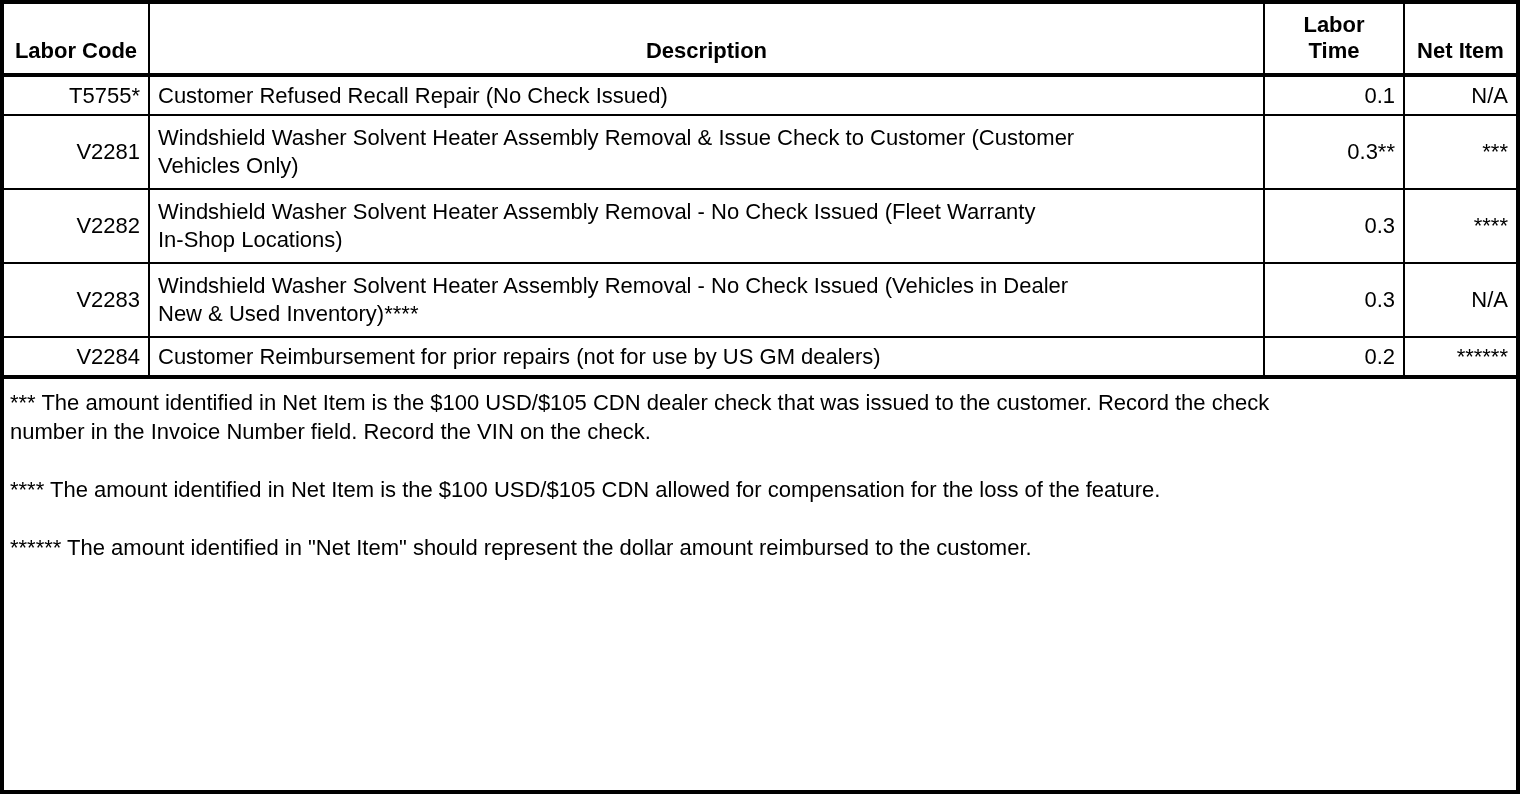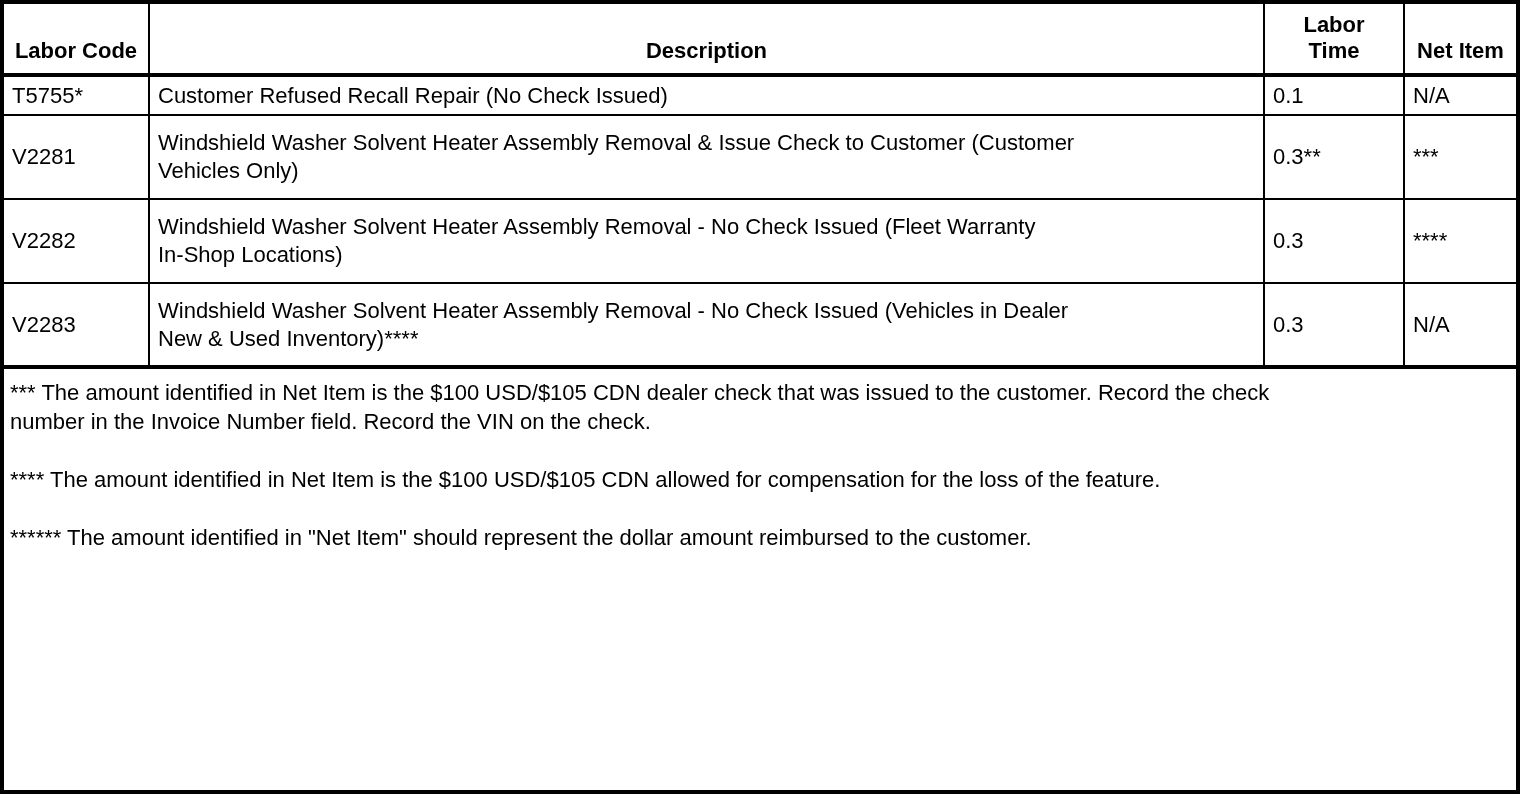--- a/index.html
+++ b/index.html
@@ -35,27 +35,27 @@
     vertical-align: bottom;
     text-align: center;
     padding-bottom: 9px;
     line-height: 26px;
   }
   .labor-table tr > *:first-child { border-left: none; }
   .labor-table tr > *:last-child { border-right: none; }
   .labor-table tbody tr:last-child td { border-bottom: 4px solid #000000; }
   .labor-table thead tr { height: 71px; }
   tr.h-short { height: 40px; }
-  tr.h-tall { height: 84px; }
+  tr.h-tall { height: 74px; }
   .labor-table tbody td { vertical-align: middle; line-height: 28px; }
   .col-code  { width: 145px; }
   .col-desc  { width: auto; }
   .col-time  { width: 140px; }
   .col-net   { width: 112px; }
-  td.cell-code, td.cell-time, td.cell-net { text-align: left; }
+  td.cell-code, td.cell-time, td.cell-net { text-align: right; }
   td.cell-desc { text-align: left; }
   .preline { white-space: pre-line; }
   .footnotes {
     padding: 9px 6px 0 6px;
   }
   .footnote {
     font-size: 22px;
     line-height: 29px;
     margin: 0 0 29px 0;
     white-space: pre-line;
@@ -104,20 +104,26 @@
         <td class="cell-time">0.3</td>
         <td class="cell-net">****</td>
       </tr>
       <tr class="h-tall">
         <td class="cell-code">V2283</td>
         <td class="cell-desc preline">Windshield Washer Solvent Heater Assembly Removal - No Check Issued (Vehicles in Dealer
 New &amp; Used Inventory)****</td>
         <td class="cell-time">0.3</td>
         <td class="cell-net">N/A</td>
       </tr>
+      <tr class="h-short">
+        <td class="cell-code">V2284</td>
+        <td class="cell-desc">Customer Reimbursement for prior repairs (not for use by US GM dealers)</td>
+        <td class="cell-time">0.2</td>
+        <td class="cell-net">******</td>
+      </tr>
     </tbody>
   </table>
 
   <div class="footnotes">
     <p class="footnote">*** The amount identified in Net Item is the $100 USD/$105 CDN dealer check that was issued to the customer. Record the check
 number in the Invoice Number field. Record the VIN on the check.</p>
     <p class="footnote">**** The amount identified in Net Item is the $100 USD/$105 CDN allowed for compensation for the loss of the feature.</p>
     <p class="footnote">****** The amount identified in "Net Item" should represent the dollar amount reimbursed to the customer.</p>
   </div>
 

